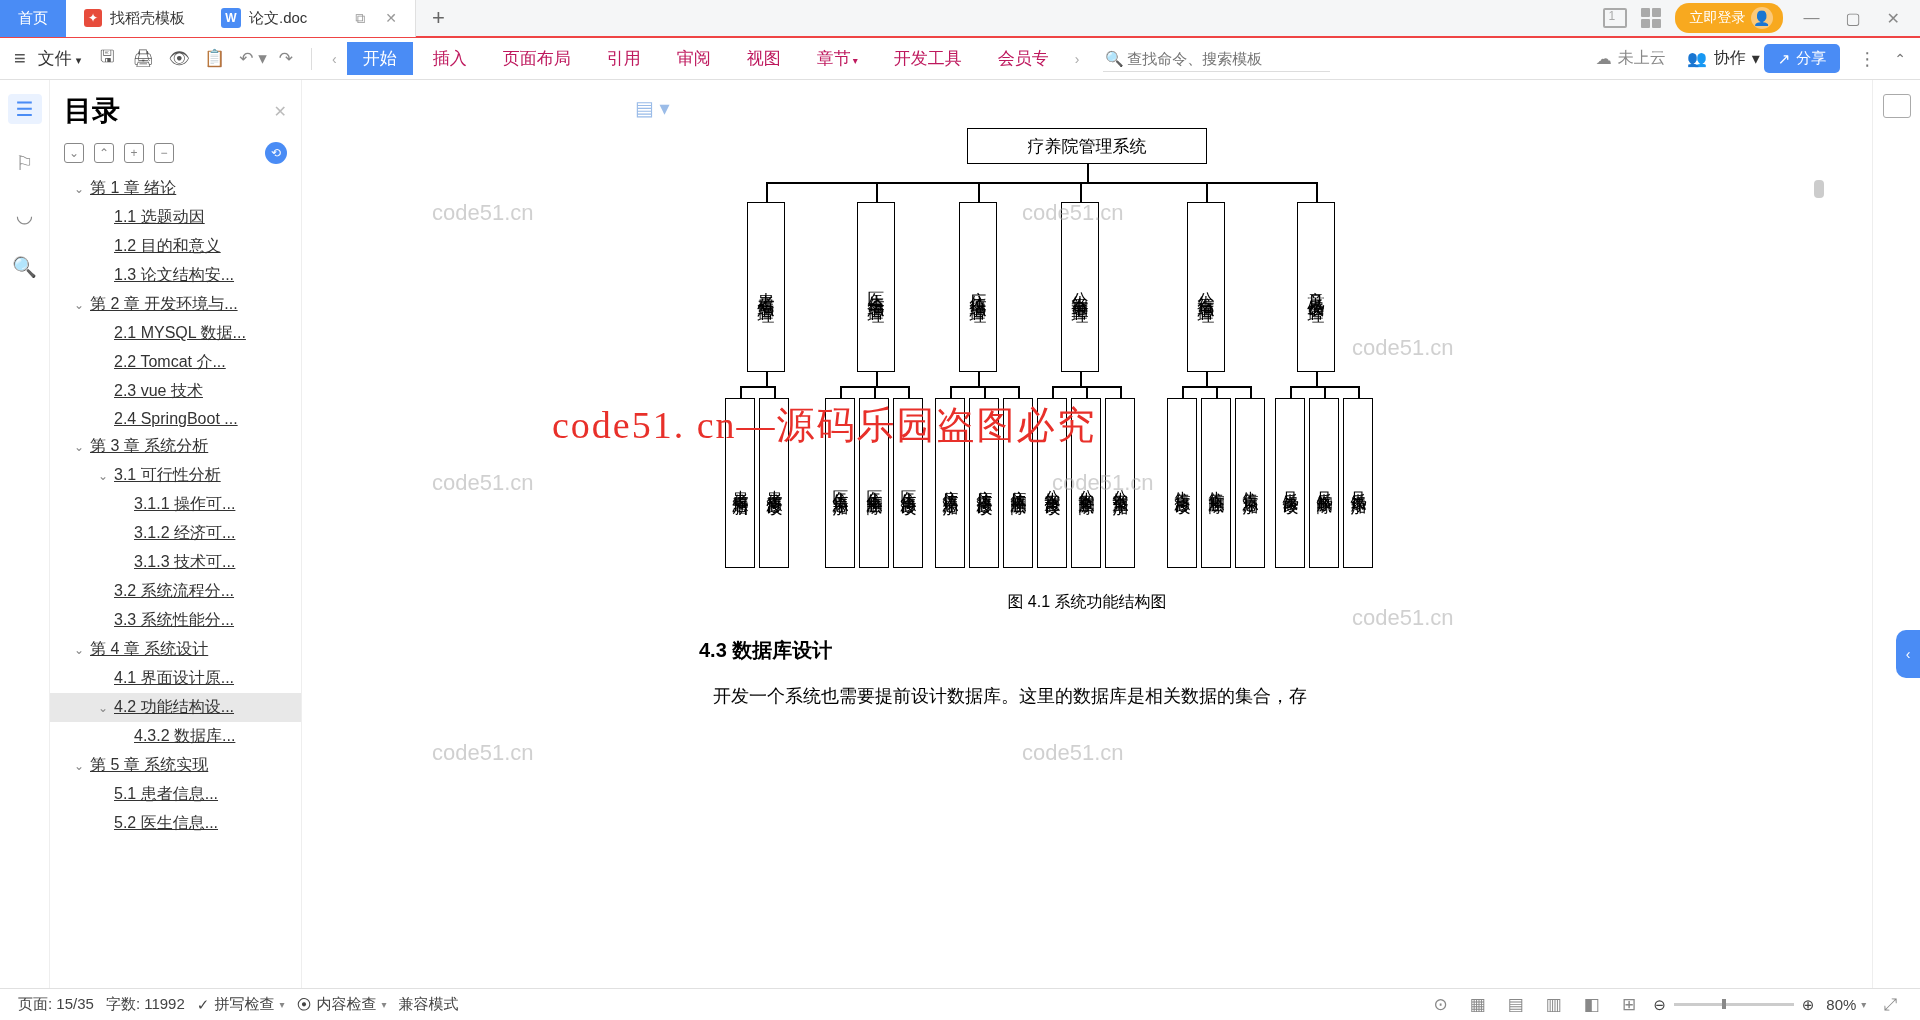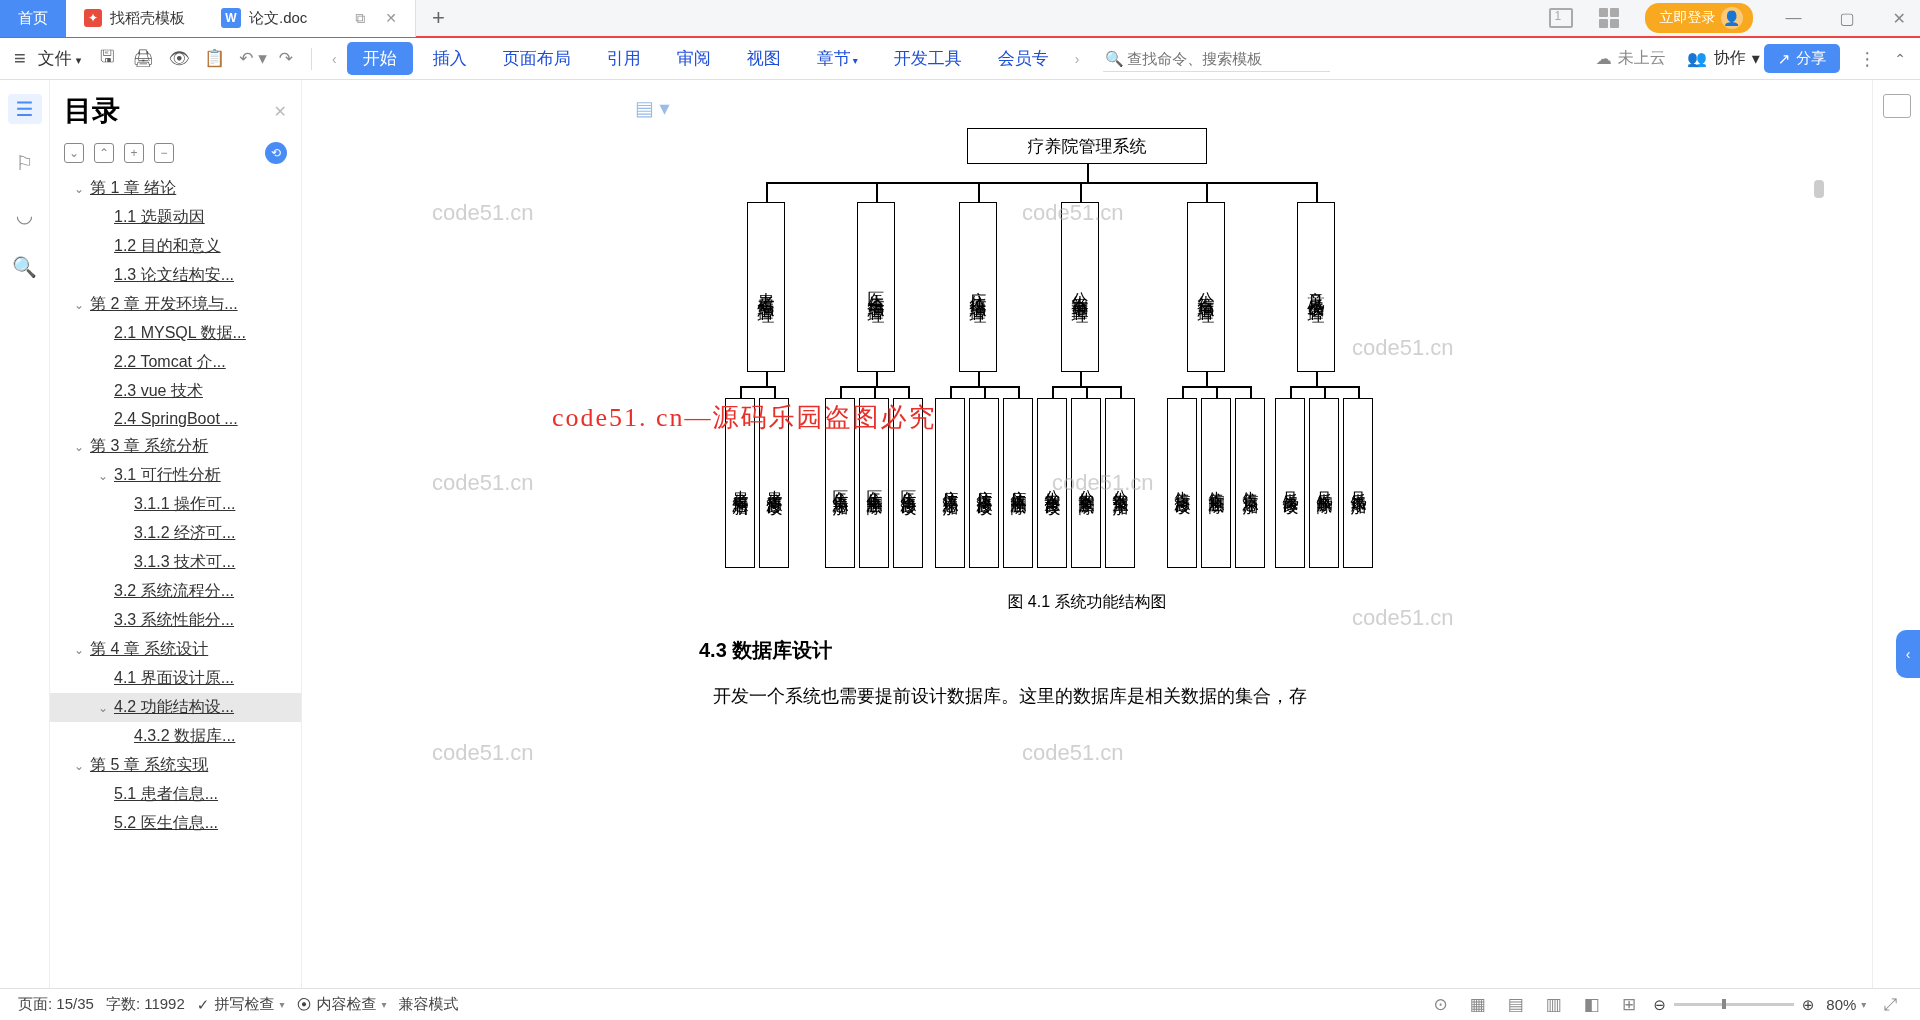--- a/index.html
+++ b/index.html
@@ -10,39 +10,39 @@
 .tab { height: 38px; display: flex; align-items: center; padding: 0 18px; font-size: 15px; cursor: pointer; gap: 8px; }
 .tab.home { background: #4a8cf5; color: #fff; font-weight: 500; }
 .tab.template { background: #fff; color: #333; }
 .tab.doc { background: #fff; color: #333; border-right: 1px solid #e0e0e0; }
 .tab .icon-red { width: 18px; height: 18px; background: #e74c3c; border-radius: 3px; display: inline-flex; align-items: center; justify-content: center; color: #fff; font-size: 12px; }
 .tab .icon-blue { width: 20px; height: 20px; background: #4a8cf5; border-radius: 3px; display: inline-flex; align-items: center; justify-content: center; color: #fff; font-size: 12px; font-weight: bold; }
 .tab .tab-close { color: #999; font-size: 14px; margin-left: 12px; }
 .tab .tab-dup { color: #999; font-size: 14px; margin-left: 40px; }
 .tab-add { padding: 0 16px; color: #666; font-size: 22px; cursor: pointer; }
 .tab-spacer { flex: 1; }
-.tab-right { display: flex; align-items: center; gap: 26px; padding-right: 8px; }
+.tab-right { display: flex; align-items: center; gap: 14px; padding-right: 14px; }
 .tab-right .sq-icon { width: 24px; height: 20px; border: 2px solid #aaa; border-radius: 2px; position: relative; }
 .tab-right .sq-icon::after { content: "1"; position: absolute; left: 3px; top: -1px; font-size: 12px; color: #aaa; }
 .tab-right .grid-icon { width: 20px; height: 20px; display: grid; grid-template-columns: 1fr 1fr; grid-template-rows: 1fr 1fr; gap: 2px; }
 .tab-right .grid-icon span { background: #aaa; border-radius: 1px; }
 .login-btn { background: #f8a91f; color: #fff; border-radius: 14px; padding: 4px 10px 4px 14px; font-size: 14px; display: flex; align-items: center; gap: 6px; }
 .login-btn .avatar { width: 22px; height: 22px; background: #fbc97a; border-radius: 50%; display:flex; align-items:center; justify-content:center; }
 .win-btn { color: #888; font-size: 16px; padding: 0 6px; cursor: pointer; }
 
 
 .ribbon { height: 42px; display: flex; align-items: center; border-bottom: 1px solid #e0e0e0; padding: 0 14px; gap: 4px; }
 .ribbon .menu-icon { font-size: 20px; color: #555; margin-right: 8px; }
 .ribbon .file-btn { font-size: 17px; color: #333; margin-right: 6px; }
 .ribbon .file-btn .dd { font-size: 11px; margin-left: 4px; }
 .ribbon .tb-icon { width: 22px; height: 22px; display: inline-flex; align-items: center; justify-content: center; color: #555; font-size: 17px; margin: 0 5px; cursor: pointer; }
 .ribbon .undo-redo { color: #888; font-size: 17px; margin: 0 4px; }
 .ribbon .sep { width: 1px; height: 22px; background: #ddd; margin: 0 10px; }
-.ribbon .tab-item { font-size: 17px; color: #1d4ed8; padding: 0 16px; cursor: pointer; }
-.ribbon .tab-item.active { background: #4a8cf5; color: #fff; border-radius: 5px; padding: 5px 16px; }
+.ribbon .tab-item { font-size: 17px; color: #be185d; padding: 0 16px; cursor: pointer; }
+.ribbon .tab-item.active { background: #4a8cf5; color: #fff; border-radius: 0; padding: 5px 16px; }
 .ribbon .tab-item .dd { font-size: 10px; margin-left: 2px; }
 .ribbon .prev-arr { color: #aaa; font-size: 14px; padding: 0 6px; }
 .ribbon .next-arr { color: #aaa; font-size: 14px; padding: 0 6px; }
 .ribbon .search-box { flex: 1; margin: 0 14px; position: relative; max-width: 320px; }
 .ribbon .search-box input { width: 100%; border: none; border-bottom: 1px solid #ddd; padding: 4px 4px 4px 24px; font-size: 15px; outline: none; color: #999; }
 .ribbon .search-box .si { position: absolute; left: 2px; top: 4px; color: #aaa; font-size: 15px; }
 .ribbon .spacer2 { flex: 1; }
 .ribbon .right-item { display: flex; align-items: center; gap: 6px; font-size: 16px; color: #333; margin-left: 18px; cursor: pointer; }
 .ribbon .right-item.cloud { color: #888; }
 .ribbon .share-btn { background: #4a8cf5; color: #fff; border-radius: 5px; padding: 5px 14px; font-size: 15px; display: flex; align-items: center; gap: 6px; }
@@ -86,21 +86,21 @@
 .dbox { position: absolute; border: 1.5px solid #000; background: #fff; display: flex; align-items: center; justify-content: center; font-size: 17px; }
 .dbox.root { left: 260px; top: 0; width: 240px; height: 36px; }
 .dbox.mid { top: 74px; width: 38px; height: 170px; writing-mode: vertical-rl; text-orientation: upright; letter-spacing: 3px; padding: 6px 0; }
 .dbox.leaf { top: 270px; width: 30px; height: 170px; writing-mode: vertical-rl; text-orientation: upright; letter-spacing: 2px; font-size: 16px; padding: 4px 0; }
 .dline { position: absolute; background: #000; }
 .caption { text-align: center; font-size: 16px; margin-top: 10px; }
 .sec-title2 { font-size: 20px; font-weight: bold; margin: 24px 0 14px 22px; }
 
 
 .wm { position: absolute; color: rgba(170,170,170,0.55); font-size: 22px; font-family: Liberation Sans, sans-serif; pointer-events: none; }
-.wm-red { position: absolute; color: #e8302a; font-size: 26px; font-family: "SimHei"; font-weight: 500; pointer-events: none; letter-spacing: 2px; }
+.wm-red { position: absolute; color: #e8302a; font-size: 38px; font-family: "SimHei"; font-weight: 500; pointer-events: none; letter-spacing: 2px; }
 
 
 .right-rail { width: 48px; border-left: 1px solid #eee; display: flex; flex-direction: column; align-items: center; padding-top: 14px; }
 .right-rail .rr { width: 28px; height: 24px; border: 1.5px solid #aaa; border-radius: 3px; margin-bottom: 10px; }
 
 
 .side-tab { position: absolute; right: 0; top: 630px; width: 24px; height: 48px; background: #4a8cf5; border-radius: 10px 0 0 10px; color: #fff; display: flex; align-items: center; justify-content: center; font-size: 14px; }
 
 
 .vscroll { position: absolute; right: 48px; top: 100px; width: 10px; height: 18px; background: #ccc; border-radius: 4px; }

